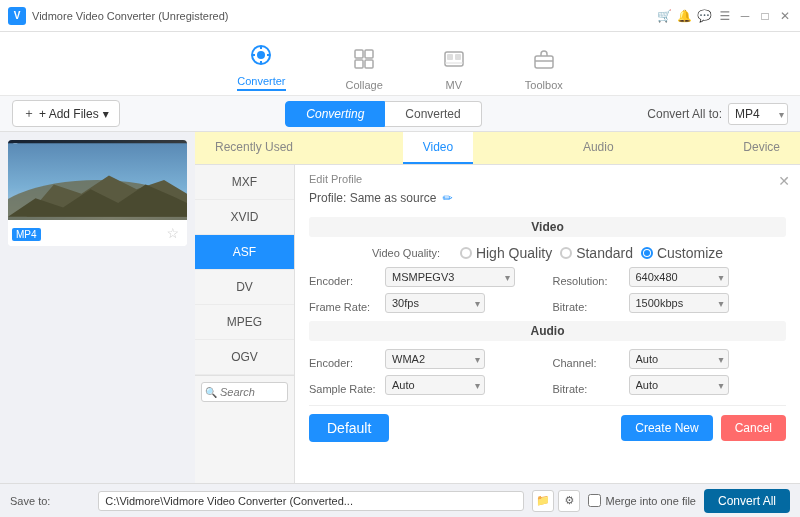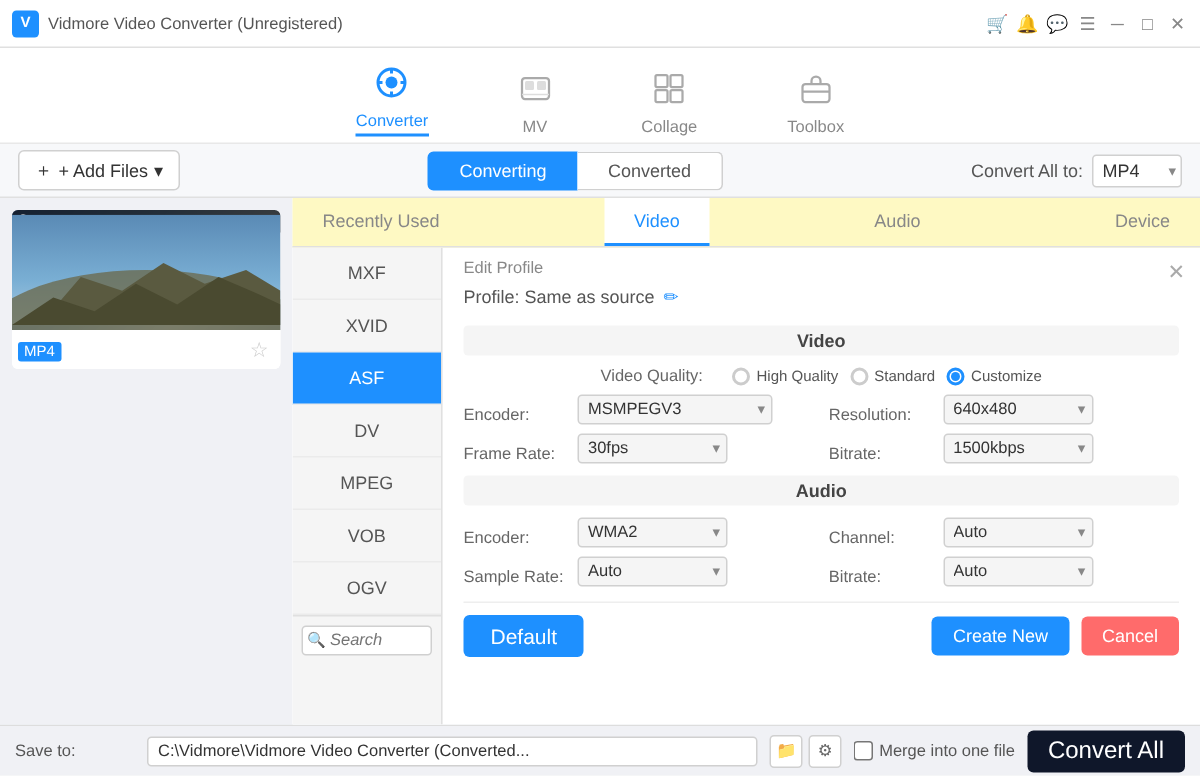--- a/index.html
+++ b/index.html
@@ -116,21 +116,21 @@
       gap: 0;
     }
     .conv-tab {
       padding: 5px 20px;
       border: 1px solid #d0d0d0;
       background: white;
       cursor: pointer;
       font-size: 12px;
       color: #555;
     }
-    .conv-tab:first-child { border-radius: 4px 0 0 4px; }
+    .conv-tab:first-child { border-radius: 4px 0 0 4px; font-style: italic; }
     .conv-tab:last-child { border-radius: 0 4px 4px 0; border-left: none; }
     .conv-tab.active {
       background: #1e90ff;
       color: white;
       border-color: #1e90ff;
     }
     .convert-all-area {
       display: flex;
       align-items: center;
       gap: 6px;
@@ -338,21 +338,21 @@
     }
     .settings-label {
       font-size: 11px;
       color: #666;
       min-width: 70px;
     }
     .radio-item {
       display: flex;
       align-items: center;
       gap: 4px;
-      font-size: 10px;
+      font-size: 14px;
       color: #555;
       cursor: pointer;
     }
     .radio-circle {
       width: 12px;
       height: 12px;
       border-radius: 50%;
       border: 2px solid #ccc;
       display: flex;
       align-items: center;
@@ -511,26 +511,26 @@
     }
     .merge-checkbox-area {
       display: flex;
       align-items: center;
       gap: 4px;
       font-size: 11px;
       color: #555;
       white-space: nowrap;
     }
     .convert-all-btn {
-      background: #0f172a;
+      background: #0369a1;
       color: white;
       border: none;
       border-radius: 4px;
       padding: 5px 14px;
-      font-size: 16px;
+      font-size: 12px;
       cursor: pointer;
       white-space: nowrap;
     }
 
     .video-quality-row {
       display: flex;
       align-items: center;
       gap: 8px;
       margin-bottom: 6px;
       flex-wrap: wrap;
@@ -569,38 +569,38 @@
         <line x1="11" y1="17" x2="11" y2="20" stroke="#1e90ff" stroke-width="2"></line>
         <line x1="2" y1="11" x2="5" y2="11" stroke="#1e90ff" stroke-width="2"></line>
         <line x1="17" y1="11" x2="20" y2="11" stroke="#1e90ff" stroke-width="2"></line>
       </svg>
     </div>
     <span class="nav-label">Converter</span>
   </div>
   <div class="nav-item">
     <div class="nav-icon">
       <svg width="22" height="22" viewBox="0 0 22 22" fill="none">
+        <rect x="2" y="2" width="8" height="8" rx="1" stroke="#aaa" stroke-width="1.5" fill="none"></rect>
+        <rect x="12" y="2" width="8" height="8" rx="1" stroke="#aaa" stroke-width="1.5" fill="none"></rect>
+        <rect x="2" y="12" width="8" height="8" rx="1" stroke="#aaa" stroke-width="1.5" fill="none"></rect>
+        <rect x="12" y="12" width="8" height="8" rx="1" stroke="#aaa" stroke-width="1.5" fill="none"></rect>
+      </svg>
+    </div>
+    <span class="nav-label">Collage</span>
+  </div>
+  <div class="nav-item">
+    <div class="nav-icon">
+      <svg width="22" height="22" viewBox="0 0 22 22" fill="none">
         <rect x="2" y="4" width="18" height="14" rx="2" stroke="#aaa" stroke-width="1.5" fill="none"></rect>
         <rect x="4" y="6" width="6" height="6" rx="1" fill="#ddd"></rect>
         <rect x="12" y="6" width="6" height="6" rx="1" fill="#ddd"></rect>
         <line x1="2" y1="15" x2="20" y2="15" stroke="#ddd" stroke-width="1"></line>
       </svg>
     </div>
     <span class="nav-label">MV</span>
-  </div>
-  <div class="nav-item">
-    <div class="nav-icon">
-      <svg width="22" height="22" viewBox="0 0 22 22" fill="none">
-        <rect x="2" y="2" width="8" height="8" rx="1" stroke="#aaa" stroke-width="1.5" fill="none"></rect>
-        <rect x="12" y="2" width="8" height="8" rx="1" stroke="#aaa" stroke-width="1.5" fill="none"></rect>
-        <rect x="2" y="12" width="8" height="8" rx="1" stroke="#aaa" stroke-width="1.5" fill="none"></rect>
-        <rect x="12" y="12" width="8" height="8" rx="1" stroke="#aaa" stroke-width="1.5" fill="none"></rect>
-      </svg>
-    </div>
-    <span class="nav-label">Collage</span>
   </div>
   <div class="nav-item">
     <div class="nav-icon">
       <svg width="22" height="22" viewBox="0 0 22 22" fill="none">
         <rect x="2" y="8" width="18" height="12" rx="2" stroke="#aaa" stroke-width="1.5" fill="none"></rect>
         <path d="M8 8V6a3 3 0 016 0v2" stroke="#aaa" stroke-width="1.5" fill="none"></path>
         <line x1="2" y1="13" x2="20" y2="13" stroke="#aaa" stroke-width="1.5"></line>
       </svg>
     </div>
     <span class="nav-label">Toolbox</span>
@@ -673,21 +673,20 @@
     </div>
 
     <div class="format-panel-body">
 
       <div class="format-list">
         <div class="format-list-item">MXF</div>
         <div class="format-list-item">XVID</div>
         <div class="format-list-item active">ASF</div>
         <div class="format-list-item">DV</div>
         <div class="format-list-item">MPEG</div>
-        <div class="format-list-item">VOB</div>
         <div class="format-list-item">OGV</div>
         <div style="flex:1"></div>
         <div class="format-search">
           <div class="format-search-wrapper">
             <input class="format-search-input" type="text" placeholder="Search" style="">
           </div>
         </div>
       </div>
 
       <div class="profile-settings">

